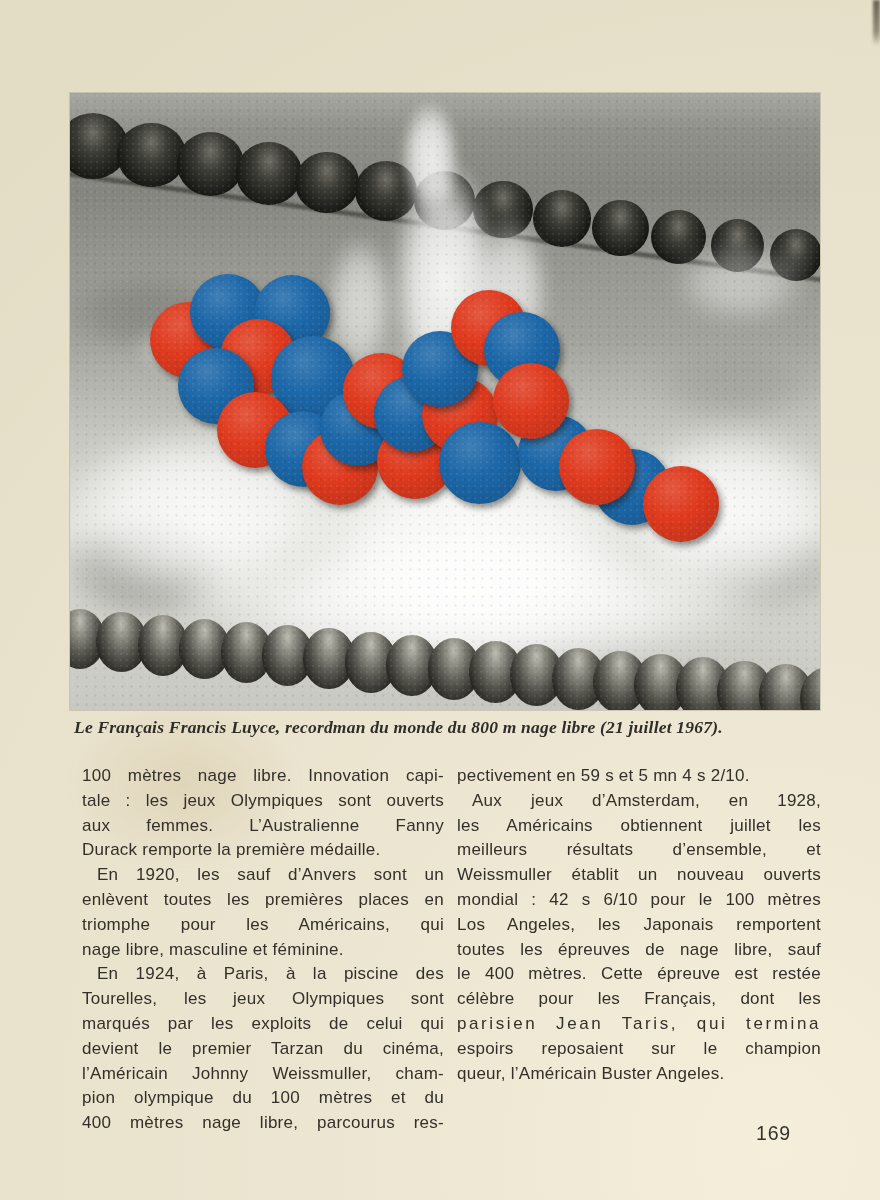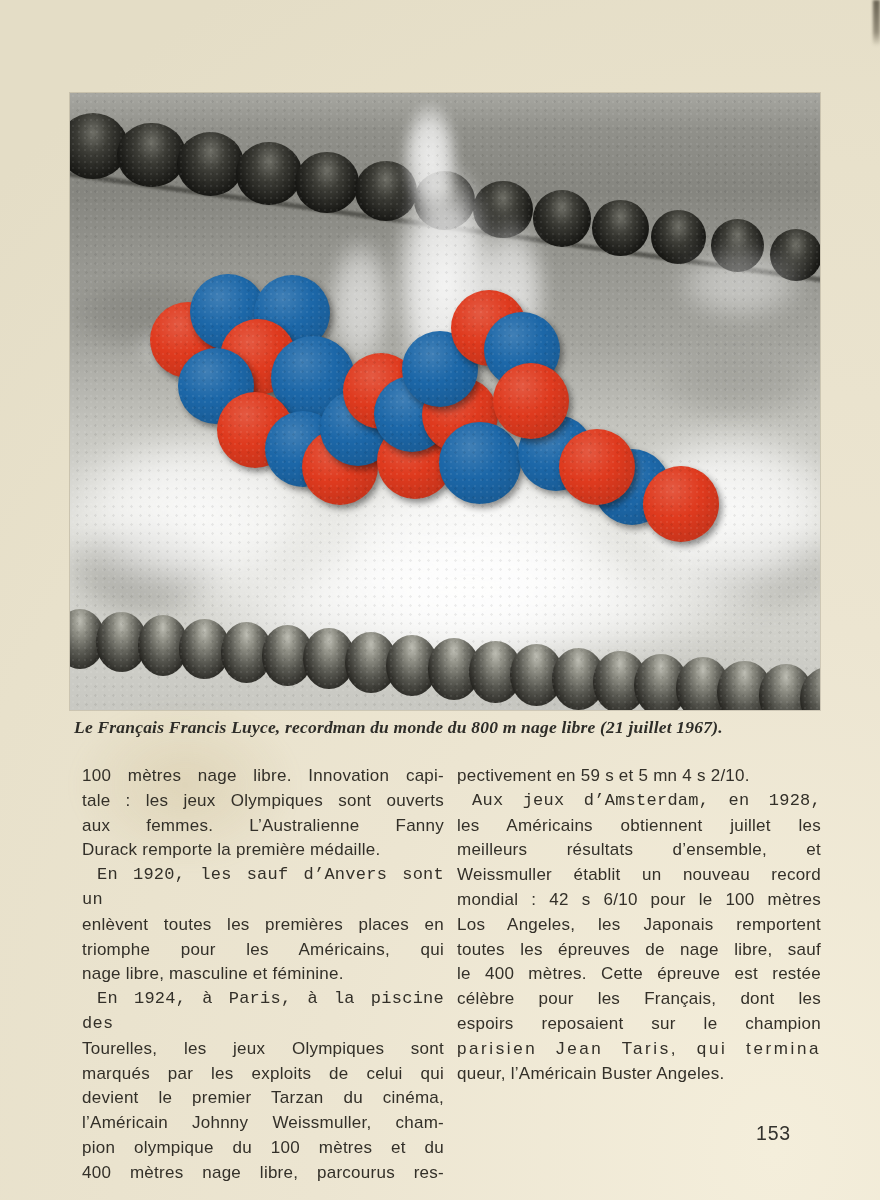--- a/index.html
+++ b/index.html
@@ -44,21 +44,21 @@
     position:absolute;left:74px;top:716px;width:748px;
     font-family:"Liberation Serif", serif;font-style:italic;font-weight:600;
     font-size:17.5px;line-height:22px;letter-spacing:.2px;color:#2e2d28;
   }
   .col{position:absolute;top:764px;font-size:17px;line-height:24.8px;
     letter-spacing:.25px;color:#333029;font-weight:500;}
   .col-left{left:82px;width:362px;}
   .col-right{left:457px;width:364px;}
   .line{text-align:justify;text-align-last:justify;white-space:normal;}
   .line.pend{text-align-last:left;}
-  .line.ind{text-indent:15px;font-family:Liberation Mono, monospace;}
+  .line.ind{text-indent:15px;}
   .line.sp{letter-spacing:2.6px;}
   .page-number{position:absolute;left:756px;top:1122px;font-size:19.5px;
     letter-spacing:.8px;color:#34332e;}
 </style>
 </head>
 <body>
 
 <div class="page">
 
   <div class="photo">
@@ -168,26 +168,26 @@
       <div class="line">devient le premier Tarzan du cinéma,</div>
       <div class="line">l’Américain Johnny Weissmuller, cham-</div>
       <div class="line">pion olympique du 100 mètres et du</div>
       <div class="line">400 mètres nage libre, parcourus res-</div>
     </div>
   <div class="col col-right" id="col-right">
       <div class="line pend">pectivement en 59 s et 5 mn 4 s 2/10.</div>
       <div class="line ind">Aux jeux d’Amsterdam, en 1928,</div>
       <div class="line">les Américains obtiennent juillet les</div>
       <div class="line">meilleurs résultats d’ensemble, et</div>
-      <div class="line">Weissmuller établit un nouveau record</div>
+      <div class="line">Weissmuller établit un nouveau ouverts</div>
       <div class="line">mondial : 42 s 6/10 pour le 100 mètres</div>
       <div class="line">Los Angeles, les Japonais remportent</div>
       <div class="line">toutes les épreuves de nage libre, sauf</div>
       <div class="line">le 400 mètres. Cette épreuve est restée</div>
       <div class="line">célèbre pour les Français, dont les</div>
+      <div class="line sp">parisien Jean Taris, qui termina</div>
       <div class="line">espoirs reposaient sur le champion</div>
-      <div class="line sp">parisien Jean Taris, qui termina</div>
       <div class="line pend">queur, l’Américain Buster Angeles.</div>
     </div>
 
-  <div class="page-number">153</div>
+  <div class="page-number">169</div>
 
 </div>
 
 </body></html>

